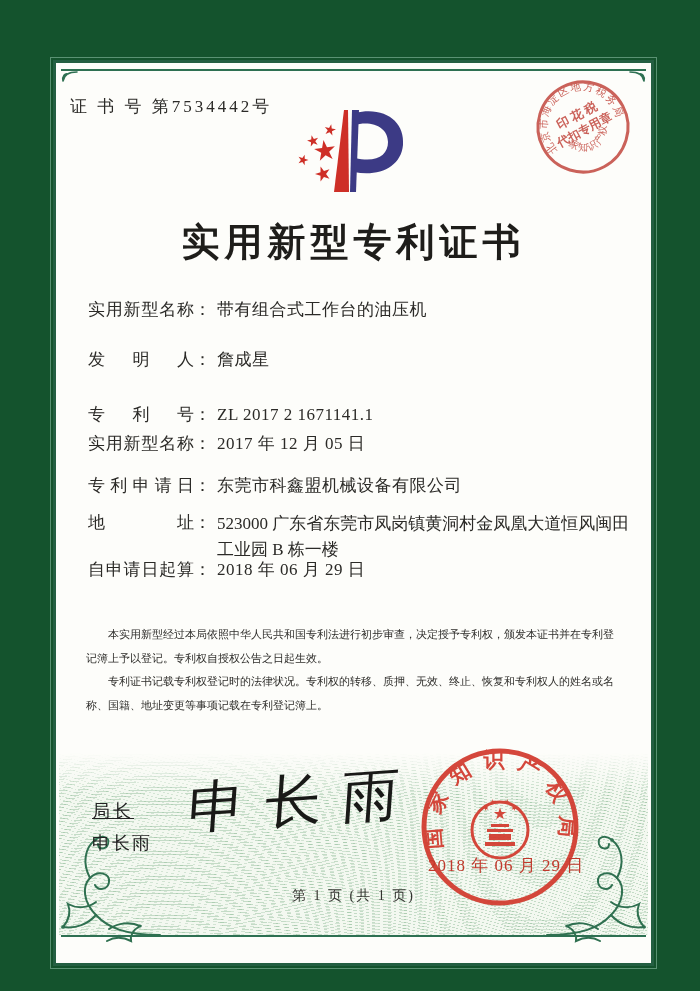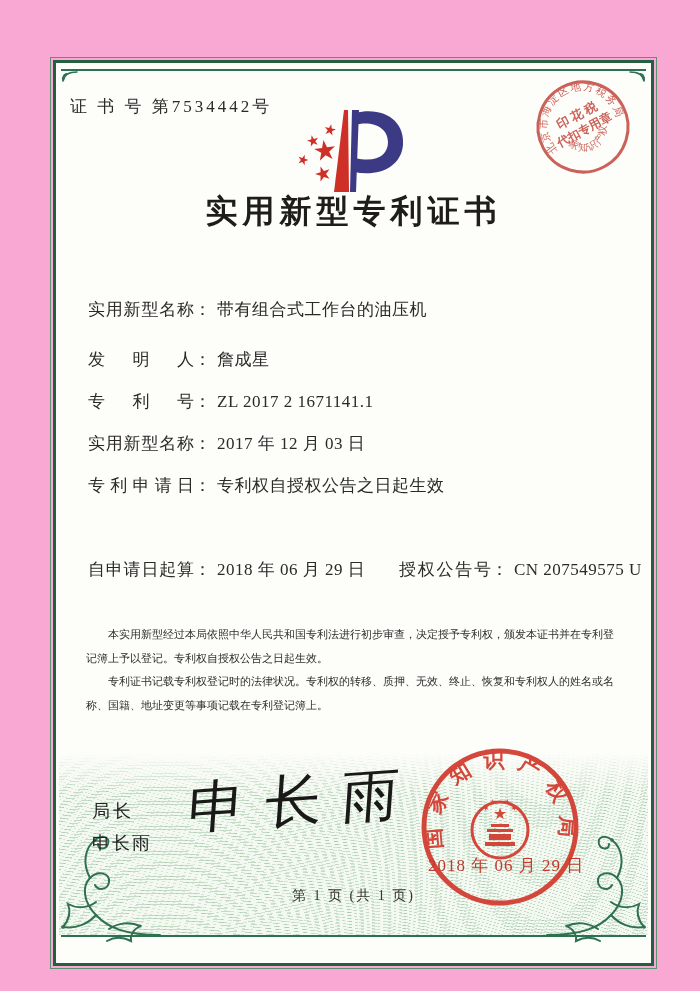--- a/index.html
+++ b/index.html
@@ -1,48 +1,48 @@
 <!DOCTYPE html>
 <html><head>
 <meta charset="utf-8">
 <style>
   html,body{margin:0;padding:0;}
   body{background:#e9e8e4;font-family:"Liberation Serif","DejaVu Serif",serif;}
-  .page{position:relative;width:700px;height:991px;background:#f9a8d4;overflow:hidden;}
+  .page{position:relative;width:700px;height:991px;background:#14532d;overflow:hidden;}
   .frame{position:absolute;left:50px;top:57px;width:601px;height:906px;border:1px solid #5a9273;padding:2px;box-sizing:content-box;}
   .frame-inner{position:relative;width:100%;height:100%;border:3px solid #245f42;box-sizing:border-box;background:#fdfdfa;}
   .rule{position:absolute;left:5px;right:5px;height:2px;background:#2e7052;z-index:2;}
   .rule-top{top:6px;}
   .rule-bottom{top:872px;}
   .waves{position:absolute;left:3px;right:3px;top:690px;height:182px;z-index:1;
     background-color:#f3f8f0;
     background-image:
       repeating-radial-gradient(100% 150% at 18% 230%, rgba(96,158,110,.32) 0 1px, rgba(0,0,0,0) 1px 6px),
       repeating-radial-gradient(110% 150% at 82% -130%, rgba(96,158,110,.22) 0 1px, rgba(0,0,0,0) 1px 7px);
     -webkit-mask-image:linear-gradient(180deg, transparent 0, #000 40px);
     mask-image:linear-gradient(180deg, transparent 0, #000 40px);}
   .flourish{position:absolute;z-index:2;}
   .fl-bl{left:-6px;top:768px;}
   .fl-br{right:-6px;top:768px;transform:scaleX(-1);}
   .curl-tl{left:2px;top:2px;}
   .curl-tr{right:2px;top:2px;transform:scaleX(-1);}
   .cert-no{position:absolute;left:14px;top:32px;font-size:17px;letter-spacing:3px;color:#2b2a27;z-index:3;}
   .logo{position:absolute;left:236px;top:40px;z-index:3;}
   .stamp{position:absolute;left:461px;top:-2px;z-index:4;opacity:.88;}
-  .title{position:absolute;left:0;right:0;top:127px;text-align:center;font-size:32px;font-weight:bold;letter-spacing:5px;color:#1e1d1a;z-index:3;}
+  .title{position:absolute;left:0;right:0;top:154px;text-align:center;font-size:38px;font-weight:bold;letter-spacing:5px;color:#1e1d1a;z-index:3;}
   .frow{position:absolute;left:32px;right:24px;font-size:17px;color:#2b2a27;z-index:3;white-space:nowrap;}
   .flabel{display:inline-block;width:106px;text-align:justify;text-align-last:justify;vertical-align:top;}
   .fcolon{display:inline-block;margin-right:6px;}
   .fvalue{letter-spacing:.5px;}
   .addr-lines{display:inline-block;vertical-align:top;white-space:normal;line-height:26px;}
   .pair-right{position:absolute;left:311px;top:0;}
   .pair-right .flabel{width:92px;}
   .paras{position:absolute;left:30px;width:528px;top:516px;font-size:11px;line-height:23.5px;color:#2e2d2a;text-align:justify;z-index:3;margin-top:44px;}
   .paras p{margin:0;text-indent:2em;}
-  .sig-title{position:absolute;left:36px;top:736px;font-size:18px;letter-spacing:3px;color:#222;z-index:3;}
+  .sig-title{position:absolute;left:36px;top:736px;font-size:18px;letter-spacing:3px;color:#222;z-index:3;text-decoration:underline;}
   .sig-name{position:absolute;left:36px;top:768px;font-size:18px;letter-spacing:2px;color:#222;z-index:3;}
   .sig-script{position:absolute;left:132px;top:700px;font-size:57px;letter-spacing:20px;color:#191917;z-index:3;
     transform:rotate(-4deg) skewX(-8deg);font-weight:500;white-space:nowrap;}
   .seal{position:absolute;left:359px;top:679px;z-index:4;opacity:.93;}
   .seal-date{position:absolute;left:372px;top:791px;font-size:17px;letter-spacing:1px;color:#c0392c;z-index:5;white-space:nowrap;}
   .footer{position:absolute;left:0;right:0;top:824px;text-align:center;font-size:14px;letter-spacing:2px;color:#33332f;z-index:3;}
   svg text{font-family:"Liberation Serif","DejaVu Serif",serif;}
 </style>
 </head>
 <body>
@@ -116,34 +116,34 @@
       </svg>
 
       <div class="title">实用新型专利证书</div>
 
       <div class="frow" style="top:285px">
         <span class="flabel">发明人</span><span class="fcolon">：</span><span class="fvalue">詹成星</span>
       </div>
       <div class="frow" style="top:235px">
         <span class="flabel">实用新型名称</span><span class="fcolon">：</span><span class="fvalue">带有组合式工作台的油压机</span>
       </div>
-      <div class="frow" style="top:327px">
+      <div class="frow" style="top:340px">
         <span class="flabel">专利号</span><span class="fcolon">：</span><span class="fvalue">ZL 2017 2 1671141.1</span>
       </div>
       <div class="frow" style="top:369px">
-        <span class="flabel">实用新型名称</span><span class="fcolon">：</span><span class="fvalue">2017 年 12 月 03 日</span>
+        <span class="flabel">实用新型名称</span><span class="fcolon">：</span><span class="fvalue">2017 年 12 月 05 日</span>
       </div>
       <div class="frow" style="top:411px">
-        <span class="flabel">专利申请日</span><span class="fcolon">：</span><span class="fvalue">专利权自授权公告之日起生效</span>
+        <span class="flabel">专利申请日</span><span class="fcolon">：</span><span class="fvalue">东莞市科鑫盟机械设备有限公司</span>
+      </div>
+      <div class="frow" style="top:448px">
+        <span class="flabel">地址</span><span class="fcolon">：</span><span class="addr-lines"><span>523000 广东省东莞市凤岗镇黄洞村金凤凰大道恒风闽田</span><br><span>工业园 B 栋一楼</span></span>
       </div>
       <div class="frow" style="top:495px">
         <span class="flabel">自申请日起算</span><span class="fcolon">：</span><span class="fvalue">2018 年 06 月 29 日</span>
-        <span class="pair-right">
-          <span class="flabel">授权公告号</span><span class="fcolon">：</span><span class="fvalue">CN 207549575 U</span>
-        </span>
       </div>
 
       <div class="paras">
         <p>本实用新型经过本局依照中华人民共和国专利法进行初步审查，决定授予专利权，颁发本证书并在专利登记簿上予以登记。专利权自授权公告之日起生效。</p>
         <p>专利证书记载专利权登记时的法律状况。专利权的转移、质押、无效、终止、恢复和专利权人的姓名或名称、国籍、地址变更等事项记载在专利登记簿上。</p>
       </div>
 
       <div class="sig-title">局长</div>
       <div class="sig-name">申长雨</div>
       <div class="sig-script">申长雨</div>

